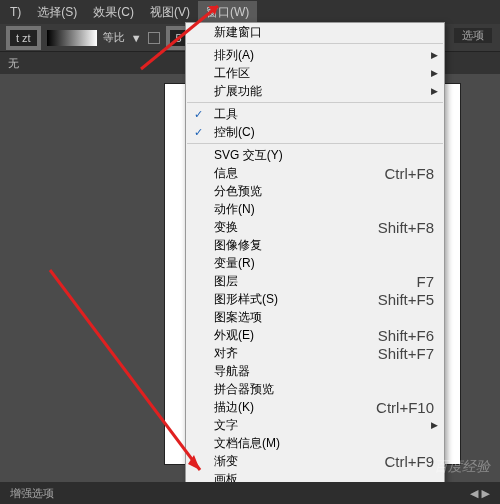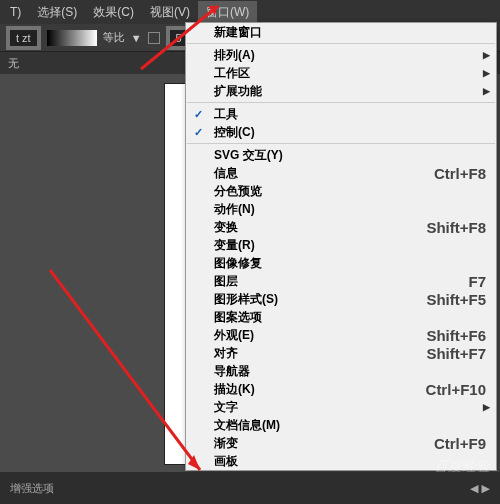--- a/index.html
+++ b/index.html
@@ -6,22 +6,22 @@
 body { width:500px; height:504px; background:#4a4a4a; overflow:hidden; position:relative; }
 .menubar { height:24px; background:#333; color:#ccc; font-size:12px; display:flex; align-items:center; padding-left:2px; }
 .menubar .mitem { padding:3px 8px; cursor:pointer; }
 .menubar .mitem.active { background:#5a5a5a; }
 .toolbar { height:28px; background:#3a3a3a; border-bottom:1px solid #222; display:flex; align-items:center; padding:0 6px; gap:6px; color:#ccc; font-size:11px; }
 .tb-box { background:#222; border:4px solid #737373; padding:2px 6px; color:#ccc; font-size:11px; }
 .tb-swatch { width:50px; height:16px; background:linear-gradient(to right,#000,#fff); }
 .tabbar { height:22px; background:#333; color:#bbb; font-size:11px; display:flex; align-items:center; padding-left:8px; }
 .canvas-area { position:absolute; top:74px; left:0; right:0; bottom:22px; background:#4b4b4b; }
 .canvas-white { position:absolute; top:10px; left:165px; width:295px; height:380px; background:#fff; box-shadow:0 0 0 1px #222; }
-.statusbar { position:absolute; bottom:0; left:0; right:0; height:32px; background:#2d2d2d; color:#aaa; font-size:11px; display:flex; align-items:center; padding:0 10px; gap:12px; }
-.dropdown { position:absolute; top:22px; left:185px; width:312px; background:#f0f0f0; border:1px solid #999; box-shadow:2px 2px 6px rgba(0,0,0,0.4); font-size:12px; color:#000; max-height:480px;font-weight:bold; }
+.statusbar { position:absolute; bottom:0; left:0; right:0; height:22px; background:#2d2d2d; color:#aaa; font-size:11px; display:flex; align-items:center; padding:0 10px; gap:12px; }
+.dropdown { position:absolute; top:22px; left:185px; width:260px; background:#f0f0f0; border:1px solid #999; box-shadow:2px 2px 6px rgba(0,0,0,0.4); font-size:12px; color:#000; max-height:480px; }
 .mrow { display:flex; align-items:center; height:18px; padding:0 10px 0 28px; position:relative; white-space:nowrap; }
 .mrow .shortcut { margin-left:auto; color:#444; font-size:15px; }
 .mrow .sub { position:absolute; right:6px; font-size:9px; color:#333; }
 .msep { height:1px; background:#ccc; margin:2px 1px; }
 .mcheck { position:absolute; left:8px; color:#1a5fb4; font-size:11px; }
 .arrow { position:absolute; pointer-events:none; }
 .arrow1 { top:4px; left:133px; width:90px; height:70px; }
 .arrow2 { top:260px; left:40px; width:170px; height:215px; }
 .right-hint { position:absolute; right:8px; top:28px; background:#2a2a2a; color:#aaa; padding:0 8px; font-size:11px; }
 .watermark { position:absolute; right:10px; bottom:28px; color:rgba(255,255,255,0.35); font-size:14px; font-style:italic; }
@@ -94,24 +94,24 @@
       <span>分色预览</span>
     </div>
   <div class="mrow">
       <span>动作(N)</span>
     </div>
   <div class="mrow">
       <span>变换</span>
       <span class="shortcut">Shift+F8</span>
     </div>
   <div class="mrow">
-      <span>变量(R)</span>
+      <span>图像修复</span>
     </div>
   <div class="mrow">
-      <span>图像修复</span>
+      <span>变量(R)</span>
     </div>
   <div class="mrow">
       <span>图层</span>
       <span class="shortcut">F7</span>
     </div>
   <div class="mrow">
       <span>图形样式(S)</span>
       <span class="shortcut">Shift+F5</span>
     </div>
   <div class="mrow">
@@ -120,20 +120,23 @@
   <div class="mrow">
       <span>外观(E)</span>
       <span class="shortcut">Shift+F6</span>
     </div>
   <div class="mrow">
       <span>对齐</span>
       <span class="shortcut">Shift+F7</span>
     </div>
   <div class="mrow">
       <span>导航器</span>
+    </div>
+  <div class="mrow">
+      <span>拼合器预览</span>
     </div>
   <div class="mrow">
       <span>描边(K)</span>
       <span class="shortcut">Ctrl+F10</span>
     </div>
   <div class="mrow">
       <span>文字</span>
       <span class="sub">▶</span>
     </div>
   <div class="mrow">

